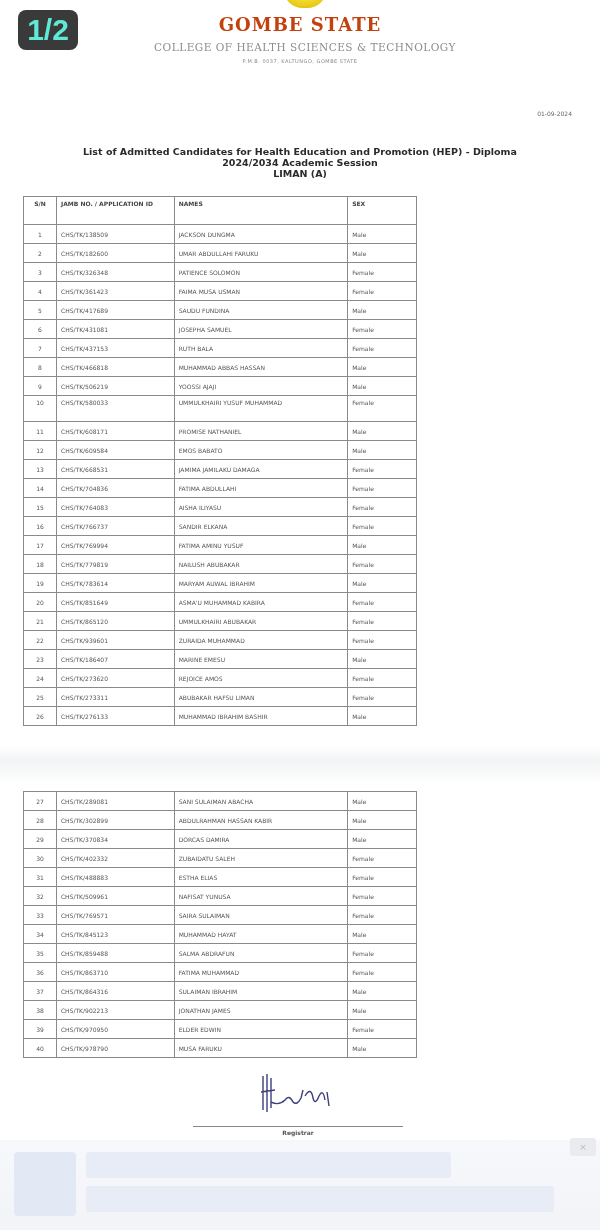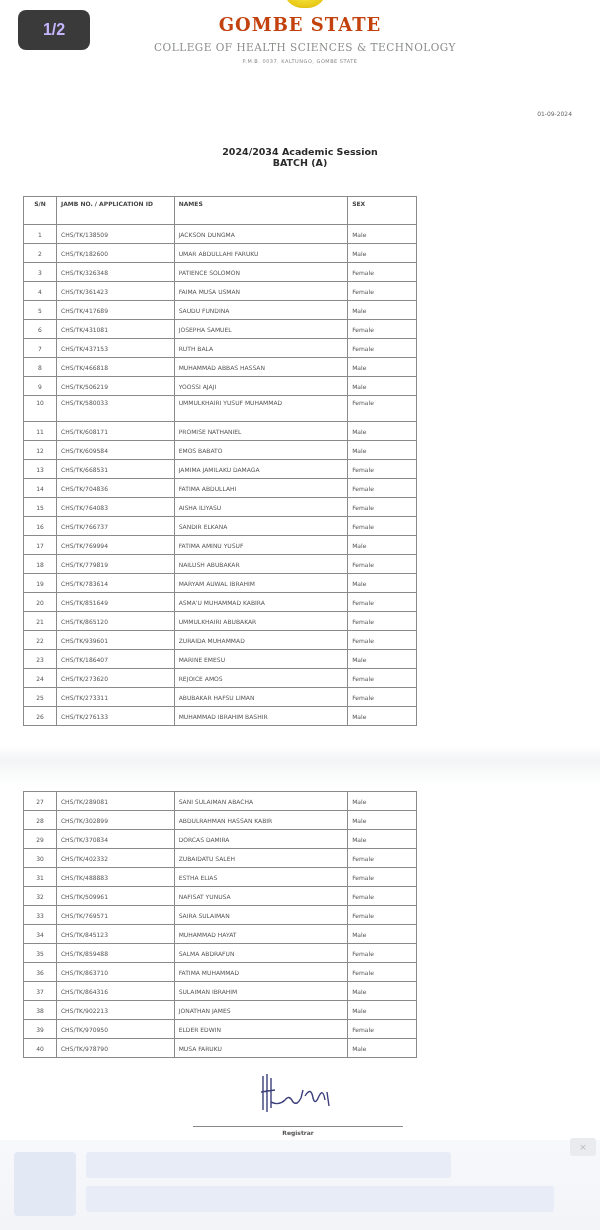--- a/index.html
+++ b/index.html
@@ -1,22 +1,22 @@
 <!DOCTYPE html>
 <html><head>
 <meta charset="utf-8">
 <style>
   * { box-sizing: border-box; margin: 0; padding: 0; }
   html, body { width: 600px; height: 1230px; background: #ffffff; overflow: hidden; }
   body { position: relative; font-family: "DejaVu Sans", sans-serif; color: #222; }
 
   .page-badge {
-    position: absolute; left: 18px; top: 10px; width: 72px; height: 40px;
-    background: #3a3a3a; color: #c4b5fd; border-radius: 8px;
-    font-family: "Liberation Sans", sans-serif; font-size: 16px; font-weight: bold;
+    position: absolute; left: 18px; top: 10px; width: 60px; height: 40px;
+    background: #3a3a3a; color: #5eead4; border-radius: 8px;
+    font-family: "Liberation Sans", sans-serif; font-size: 30px; font-weight: bold;
     display: flex; align-items: center; justify-content: center; z-index: 5;
   }
 
   .logo { position: absolute; left: 283px; top: -12px; width: 44px; height: 20px;
     background: radial-gradient(ellipse at center, #f5e23a 0%, #e8c918 60%, #c9a10f 100%);
     border-radius: 0 0 22px 22px; }
 
   .state-title {
     position: absolute; left: 0; width: 600px; top: 14px; text-align: center;
     font-family: "DejaVu Serif", serif; font-size: 18px; font-weight: bold;
@@ -81,22 +81,23 @@
 
 <div class="page-badge">1/2</div>
 
 <div class="logo"></div>
 <div class="state-title">GOMBE STATE</div>
 <div class="college-title">COLLEGE OF HEALTH SCIENCES &amp; TECHNOLOGY</div>
 <div class="college-sub">P.M.B. 0037, KALTUNGO, GOMBE STATE</div>
 <div class="date">01-09-2024</div>
 
 <div class="list-title">
+  <div>List of Admitted Candidates for Health Education and Promotion (HEP) - Diploma</div>
   <div>2024/2034 Academic Session</div>
-  <div>BATCH (A)</div>
+  <div>LIMAN (A)</div>
 </div>
 
 <table class="adm" id="t1">
   <thead>
     <tr>
       <th class="sn">S/N</th>
       <th class="app" style="height:28px">JAMB NO. / APPLICATION ID</th>
       <th class="name">NAMES</th>
       <th class="sex">SEX</th>
     </tr>

